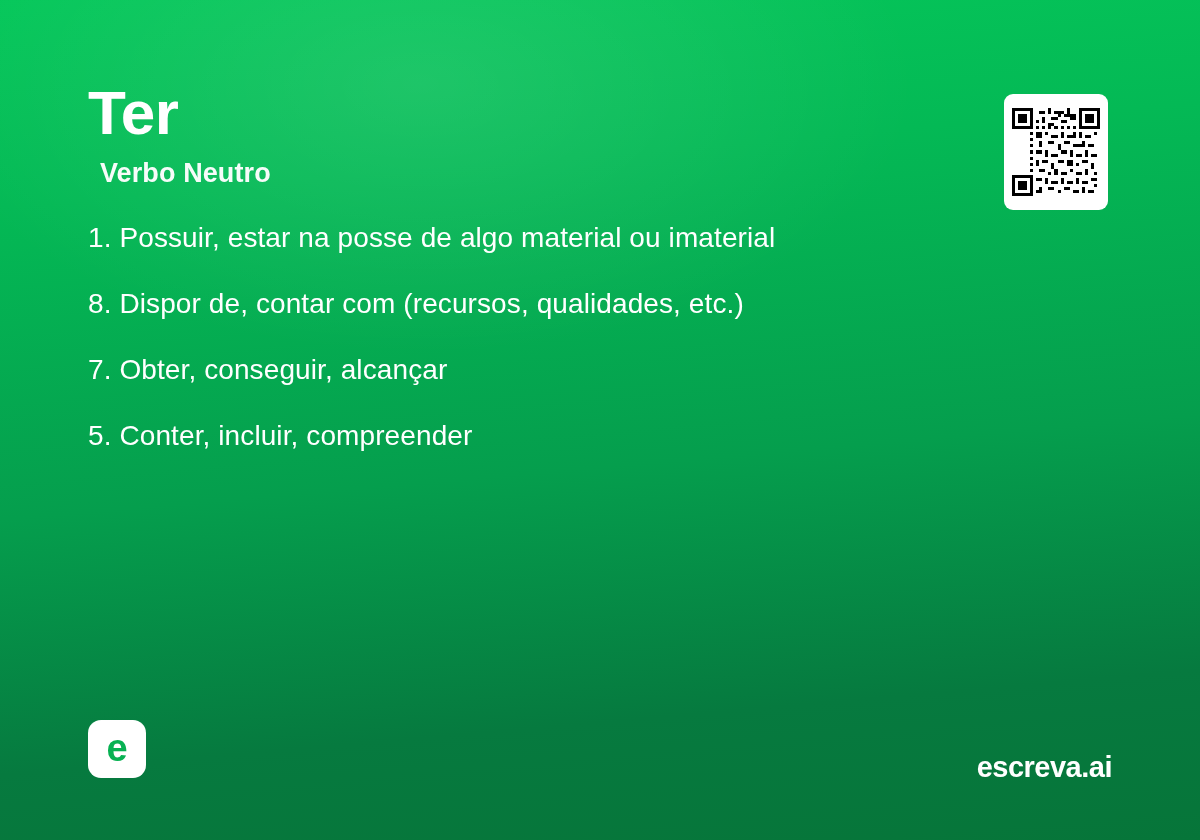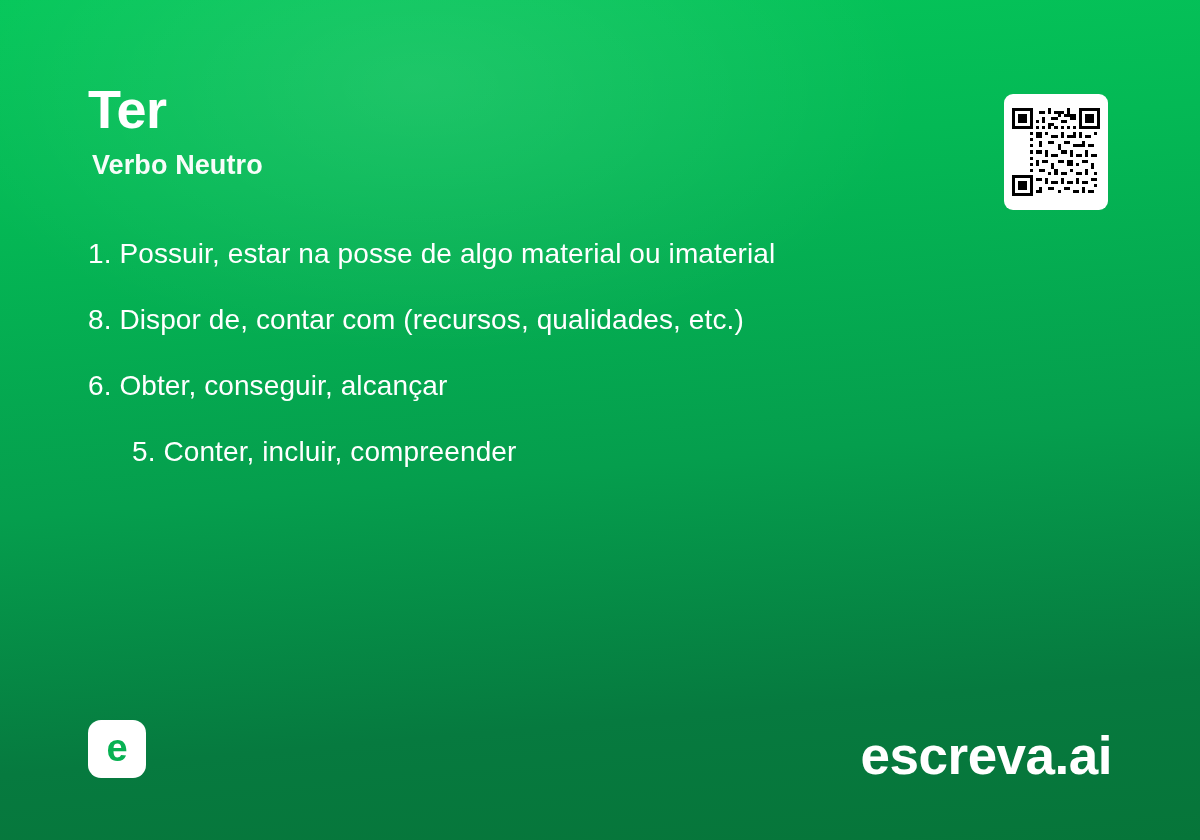--- a/index.html
+++ b/index.html
@@ -37,34 +37,34 @@
   }
 
   .header {
     position: absolute;
     left: 88px;
     top: 82px;
     width: 820px;
   }
 
   .word {
-    font-size: 54px;
+    font-size: 62px;
     line-height: 1.0;
     font-weight: 700;
     color: #ffffff;
     letter-spacing: -0.5px;
     margin: 0 0 14px 0;
   }
 
   .pos {
     font-size: 27px;
     font-weight: 600;
     color: #ffffff;
     letter-spacing: 0.1px;
-    margin: 4px;
+    margin: 12px;
     opacity: 0.97;
   }
 
   .qr {
     position: absolute;
     right: 92px;
     top: 94px;
     width: 104px;
     height: 116px;
     background: #ffffff;
@@ -73,34 +73,34 @@
     box-sizing: border-box;
     display: flex;
     align-items: center;
     justify-content: center;
   }
   .qr svg { display: block; }
 
   .definitions {
     position: absolute;
     left: 88px;
-    top: 240px;
+    top: 224px;
     width: 1010px;
   }
 
   .def-item {
     display: block;
     font-size: 28px;
     line-height: 1.0;
     color: #ffffff;
     margin: 0 0 38px 0;
     white-space: nowrap;
     letter-spacing: 0.1px;
   }
-  .def-item:last-child { margin-bottom: 0; margin-left: 44px; }
+  .def-item:last-child { margin-bottom: 0; }
 
   .footer-logo {
     position: absolute;
     left: 88px;
     bottom: 62px;
     width: 58px;
     height: 58px;
     border-radius: 13px;
     background: #ffffff;
     display: flex;
@@ -112,21 +112,21 @@
     font-weight: 700;
     color: #07b152;
     line-height: 1;
     margin-top: -3px;
   }
 
   .brand {
     position: absolute;
     right: 88px;
     bottom: 58px;
-    font-size: 53px;
+    font-size: 29px;
     font-weight: 700;
     color: #ffffff;
     letter-spacing: -0.5px;
     line-height: 1;
   }
 </style>
 </head>
 <body>
 
 <div class="card">
@@ -244,21 +244,21 @@
           <rect x="27" y="25" width="1" height="1"></rect>
         <rect x="22" y="12" width="1" height="1"></rect>
           <rect x="20" y="8" width="1" height="1"></rect>
       </g>
     </svg>
   </div>
 
   <div class="definitions">
     <span class="def-item">1. Possuir, estar na posse de algo material ou imaterial</span>
     <span class="def-item">8. Dispor de, contar com (recursos, qualidades, etc.)</span>
-    <span class="def-item">6. Obter, conseguir, alcançar</span>
+    <span class="def-item">7. Obter, conseguir, alcançar</span>
     <span class="def-item">5. Conter, incluir, compreender</span>
   </div>
 
   <div class="footer-logo">
     <span class="mark">e</span>
   </div>
 
   <div class="brand">escreva.ai</div>
 
 </div>

